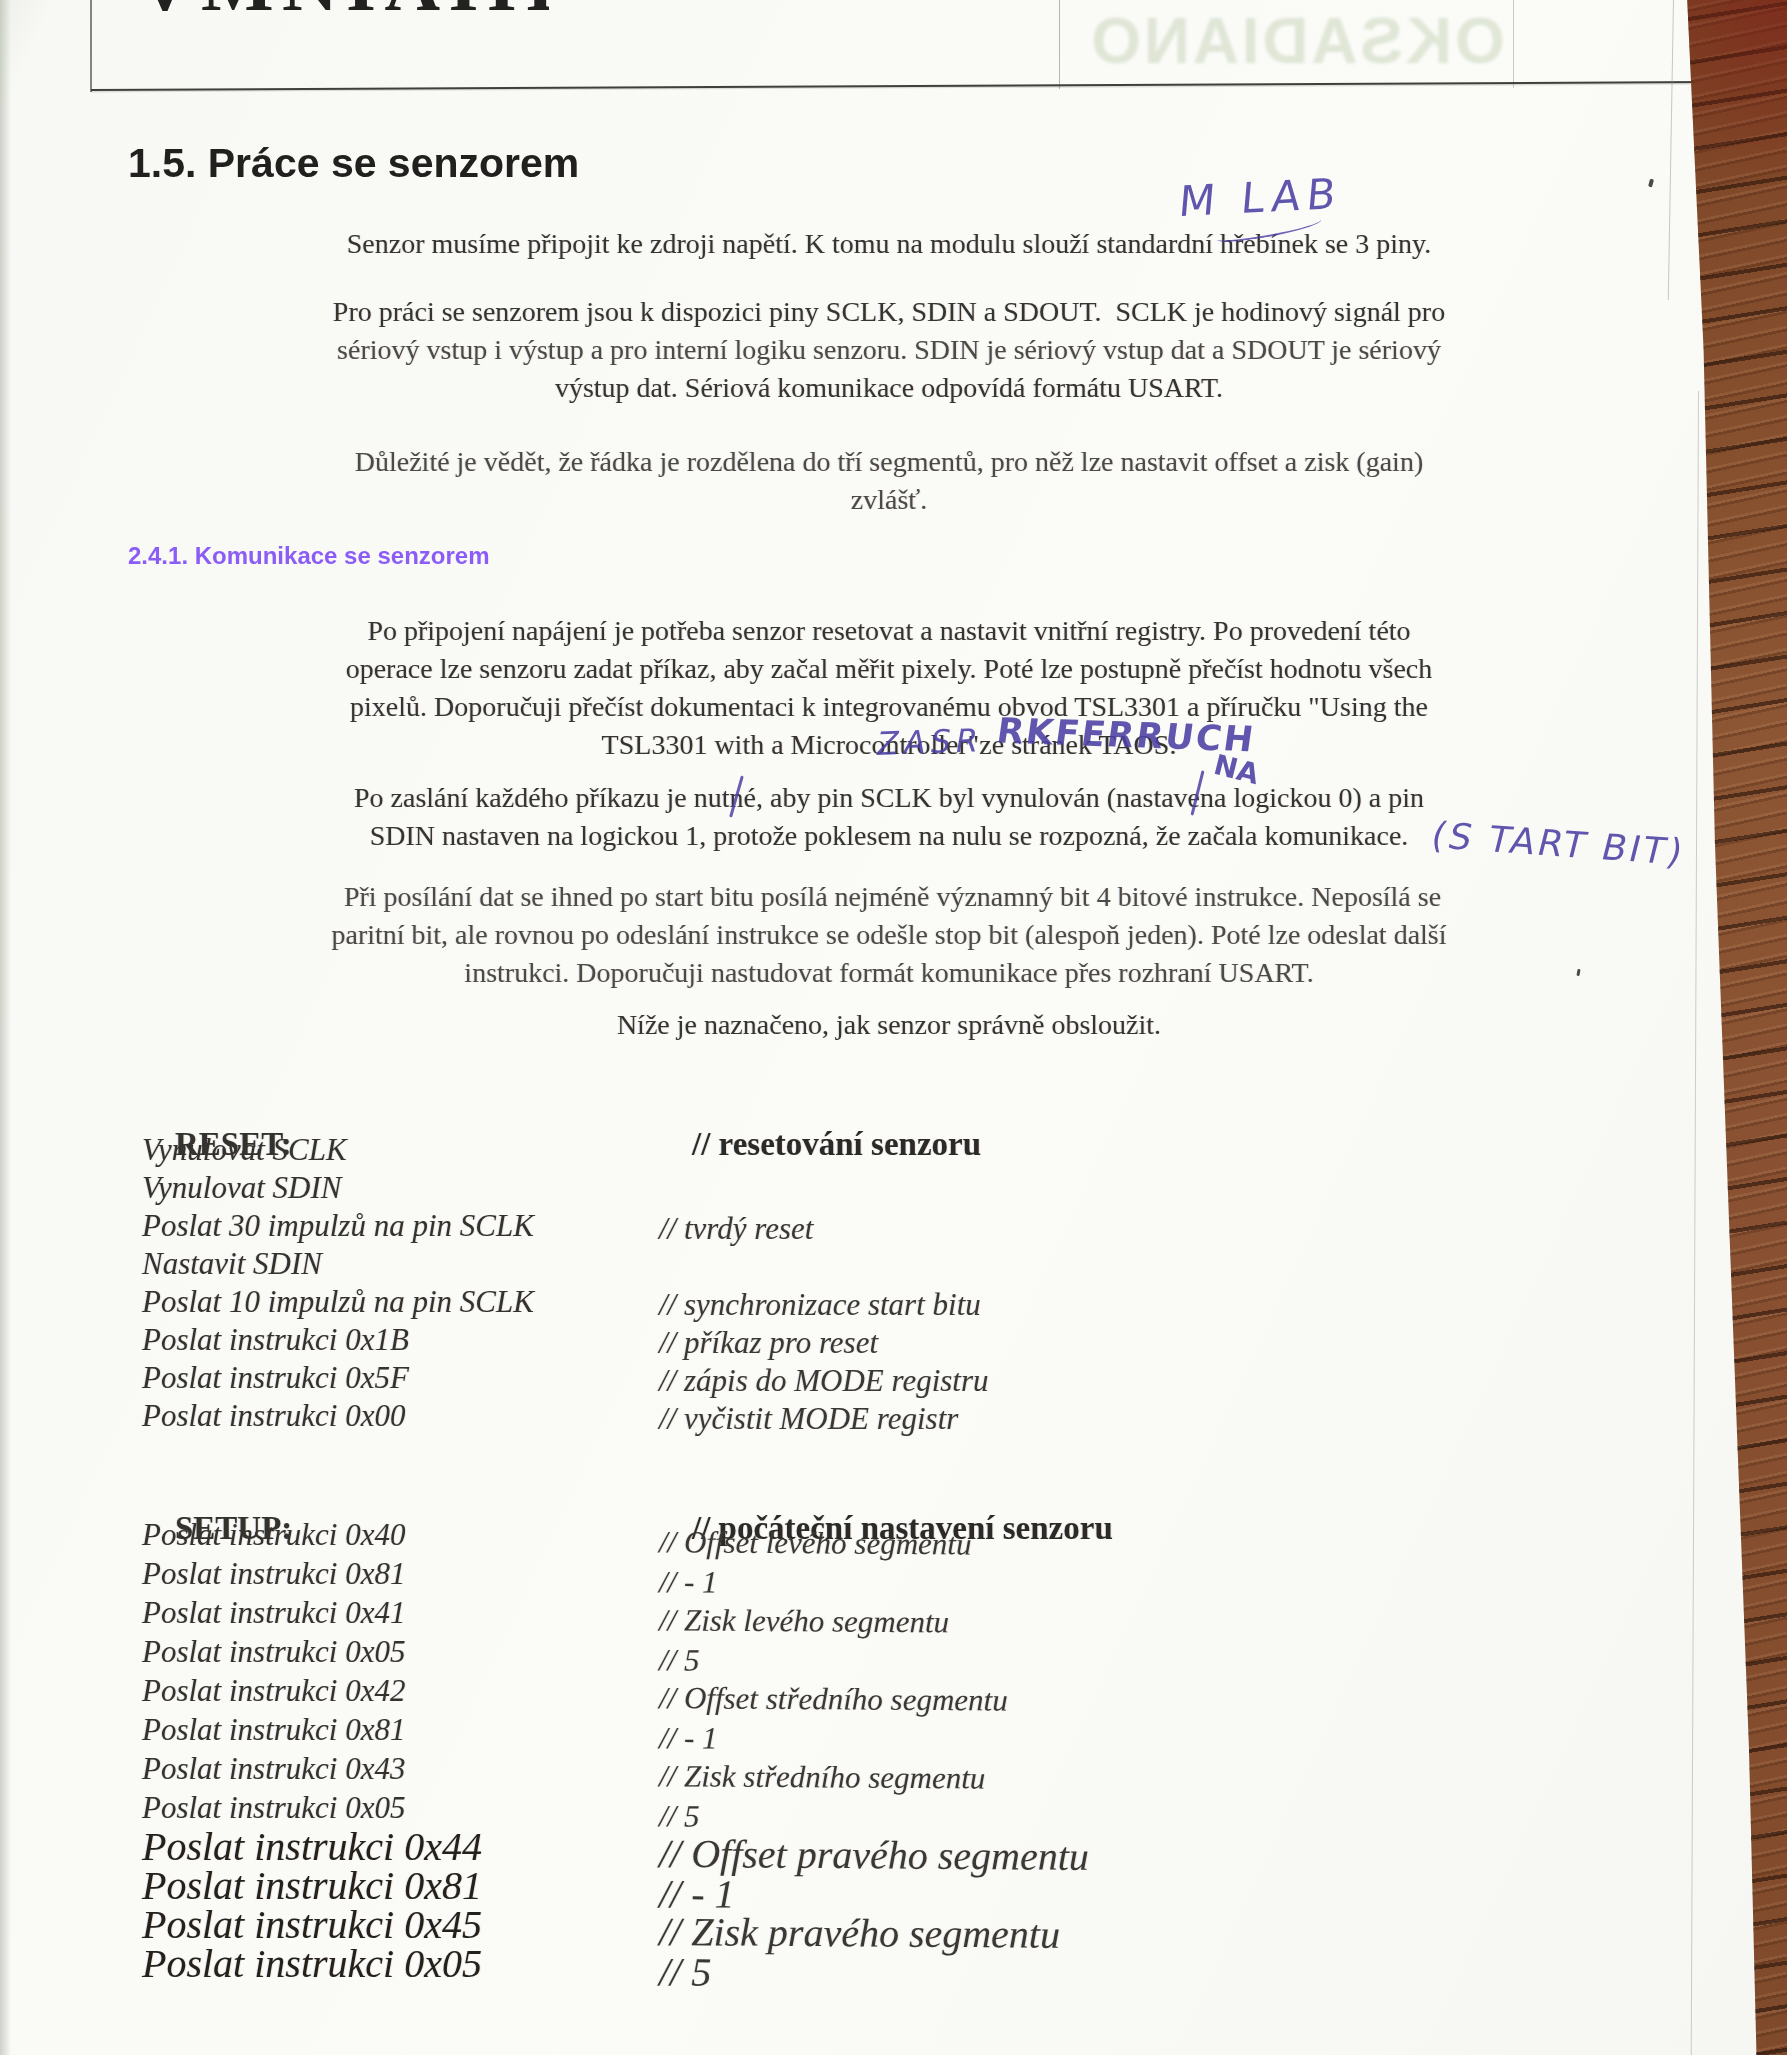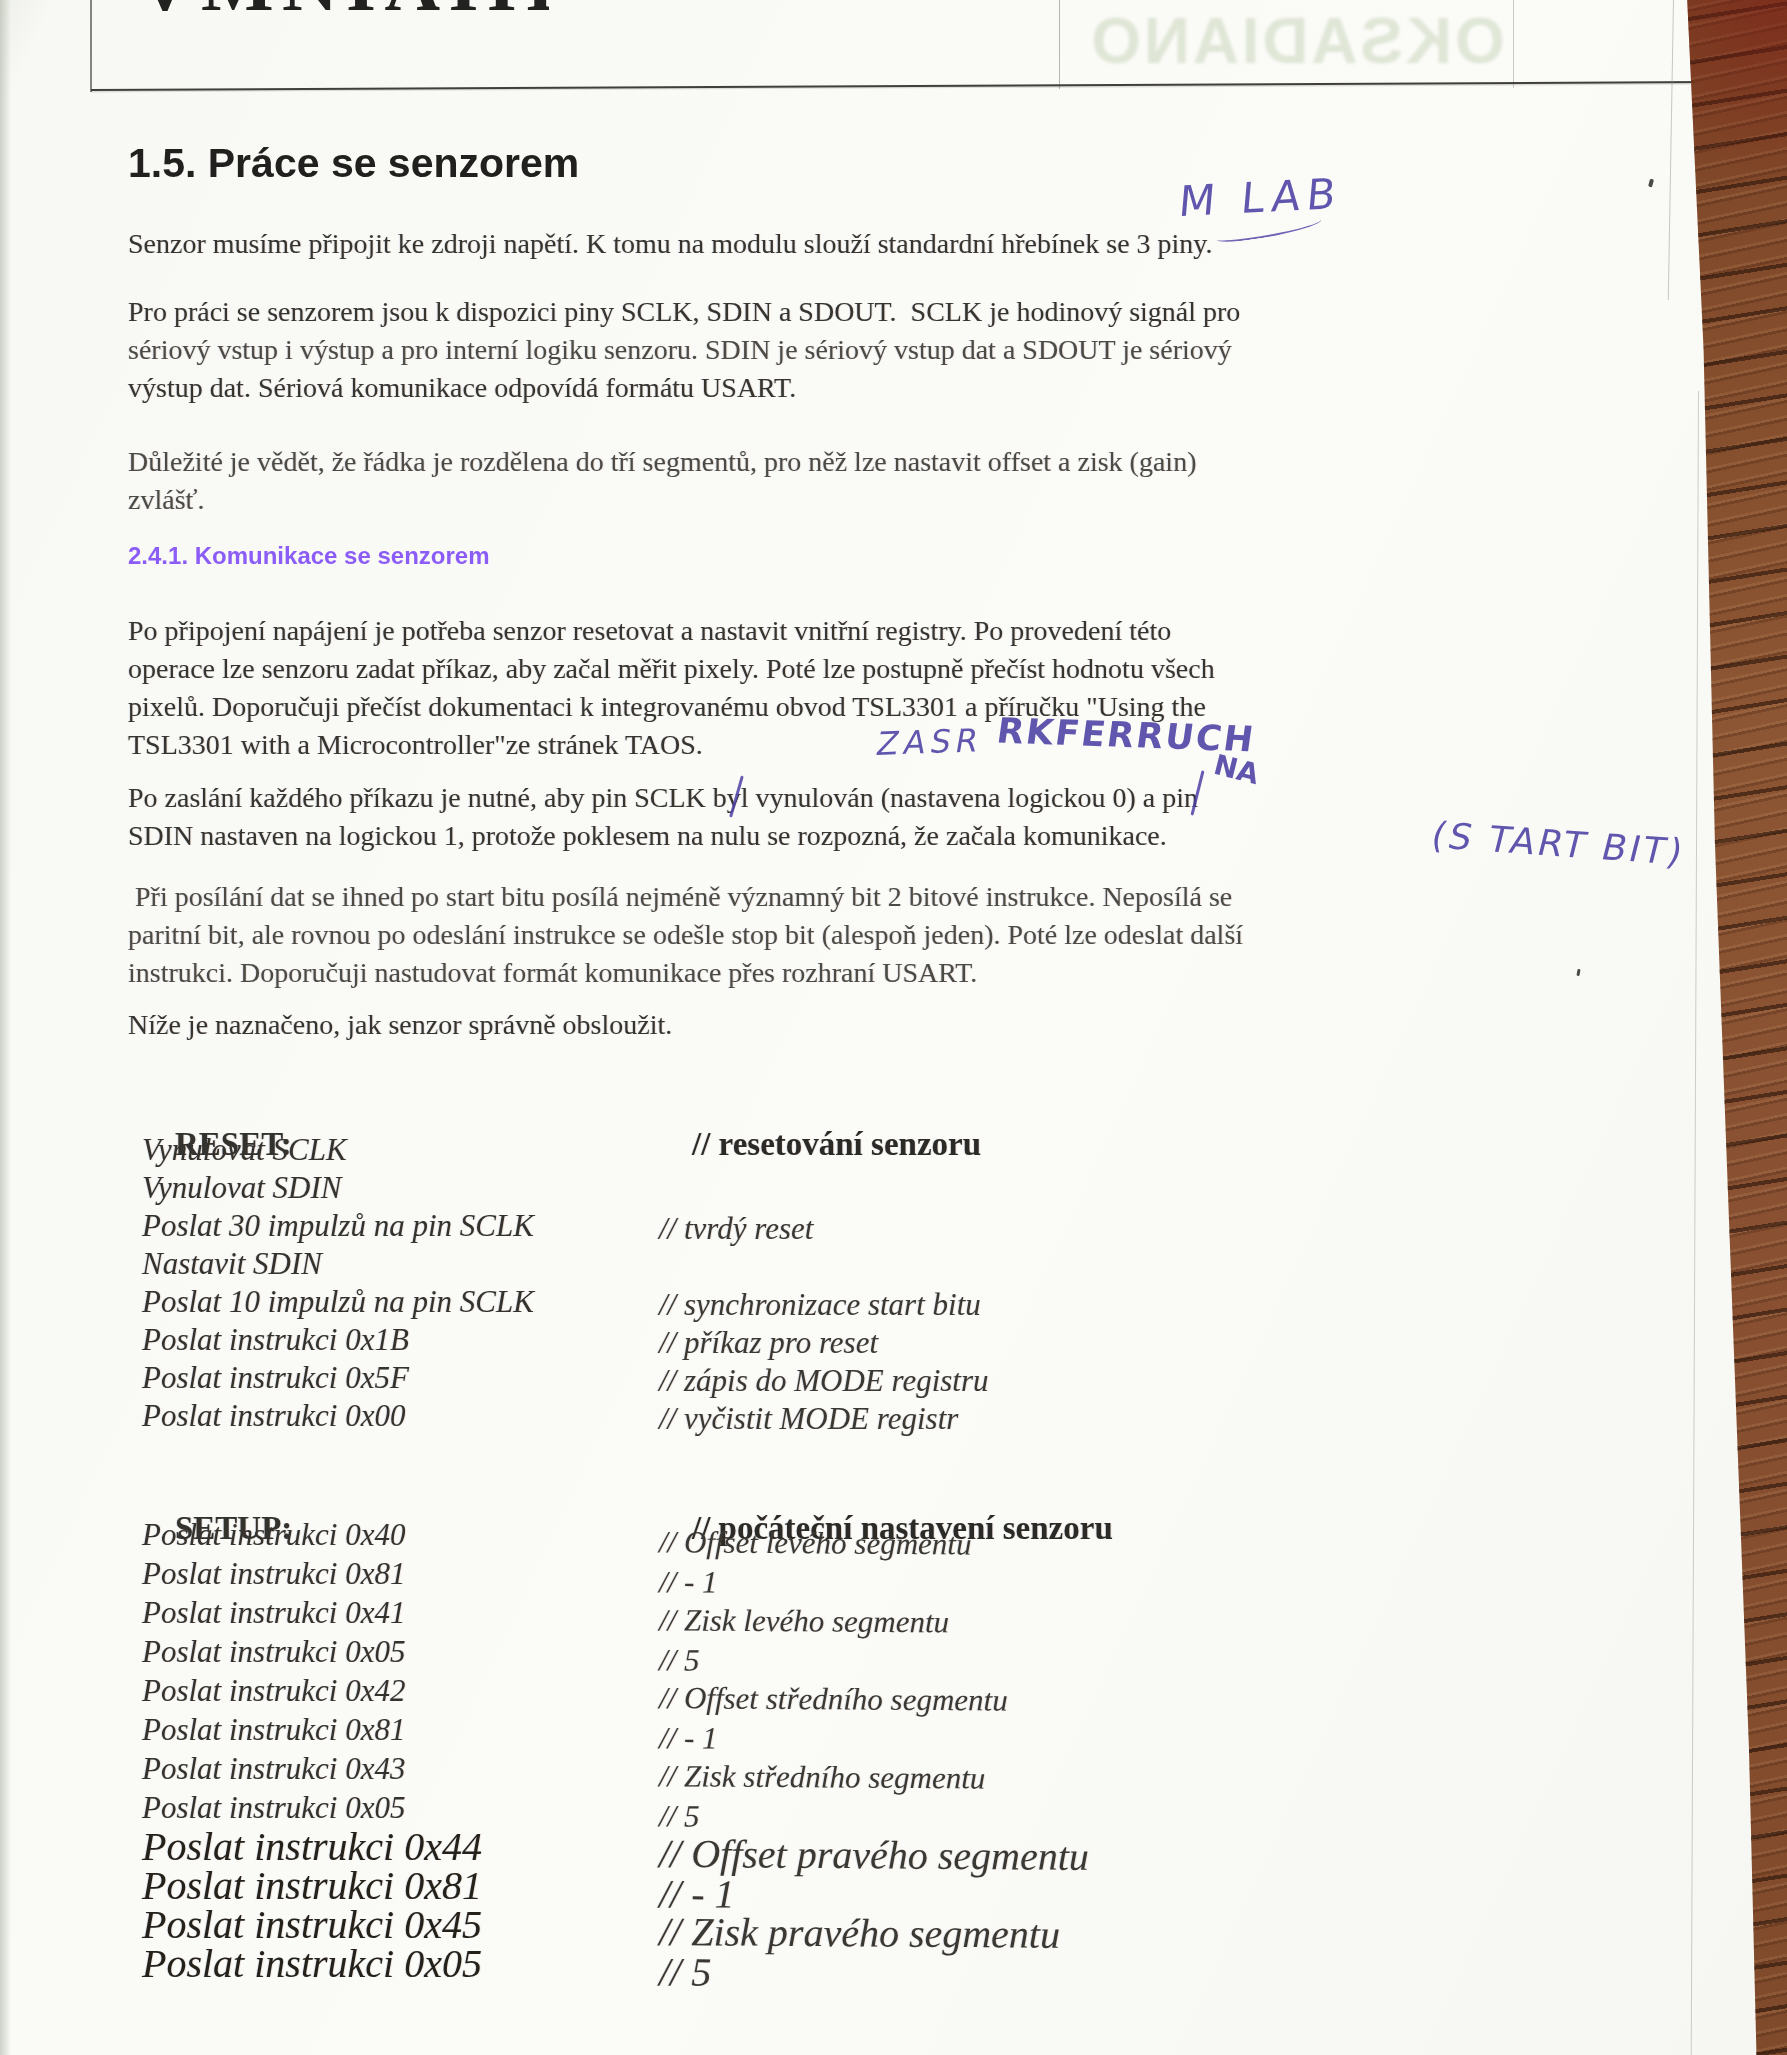--- a/index.html
+++ b/index.html
@@ -22,21 +22,21 @@
   .hdr-rule{left:91px;top:89px;width:1616px;height:2.1px;background:#403f3a;
     transform:rotate(-.28deg);transform-origin:left center;box-shadow:0 1.4px 0 rgba(64,63,58,.15);}
   
   .h1{left:128px;top:140px;font-family:"Liberation Sans",sans-serif;font-weight:bold;
     font-size:41px;color:#21201e;white-space:pre;}
   .h2{left:128px;top:542px;font-family:"Liberation Sans",sans-serif;font-weight:bold;
     font-size:24px;color:#8b5cf6;white-space:pre;}
   
   .para{left:128px;width:1522px;font-size:28px;color:#36342f;}
   .para .line{height:38px;line-height:38px;white-space:pre;
-    text-shadow:1px 0 0 rgba(170,90,60,.12),-1px 0 0 rgba(60,90,170,.12);}
+    text-shadow:1px 0 0 rgba(170,90,60,.12),-1px 0 0 rgba(60,90,170,.12);text-align:center;}
   .dim{color:#4c4a44;}
   #p1{top:225px;} #p2{top:293px;} #p3{top:443px;} #p4{top:612px;}
   #p5{top:779px;} #p6{top:878px;} #p7{top:1006px;}
   
   .listing{left:142px;top:1071px;width:1501px;color:#34322d;}
   .code-head{height:60px;line-height:49px;font-size:33px;font-weight:bold;white-space:pre;}
   .code-head.setup{margin-top:19.6px;}
   .code-row{height:38px;line-height:38px;font-size:31px;white-space:pre;font-style:italic;}
   .code-row.srow{height:39px;line-height:39px;}
   .code-row.strong{font-size:40px;color:#232119;}
@@ -116,21 +116,21 @@
   <div class="line">pixelů. Doporučuji přečíst dokumentaci k integrovanému obvod TSL3301 a příručku "Using the</div>
   <div class="line">TSL3301 with a Microcontroller"ze stránek TAOS.</div>
 </div>
 
 <div class="abs para" id="p5">
   <div class="line">Po zaslání každého příkazu je nutné, aby pin SCLK byl vynulován (nastavena logickou 0) a pin</div>
   <div class="line">SDIN nastaven na logickou 1, protože poklesem na nulu se rozpozná, že začala komunikace.</div>
 </div>
 
 <div class="abs para dim" id="p6">
-  <div class="line"> Při posílání dat se ihned po start bitu posílá nejméně významný bit 2 bitové instrukce. Neposílá se</div>
+  <div class="line"> Při posílání dat se ihned po start bitu posílá nejméně významný bit 4 bitové instrukce. Neposílá se</div>
   <div class="line">paritní bit, ale rovnou po odeslání instrukce se odešle stop bit (alespoň jeden). Poté lze odeslat další</div>
   <div class="line">instrukci. Doporučuji nastudovat formát komunikace přes rozhraní USART.</div>
 </div>
 
 <div class="abs para" id="p7">
   <div class="line">Níže je naznačeno, jak senzor správně obsloužit.</div>
 </div>
 
 <div class="abs listing">
   <div class="code-head">

